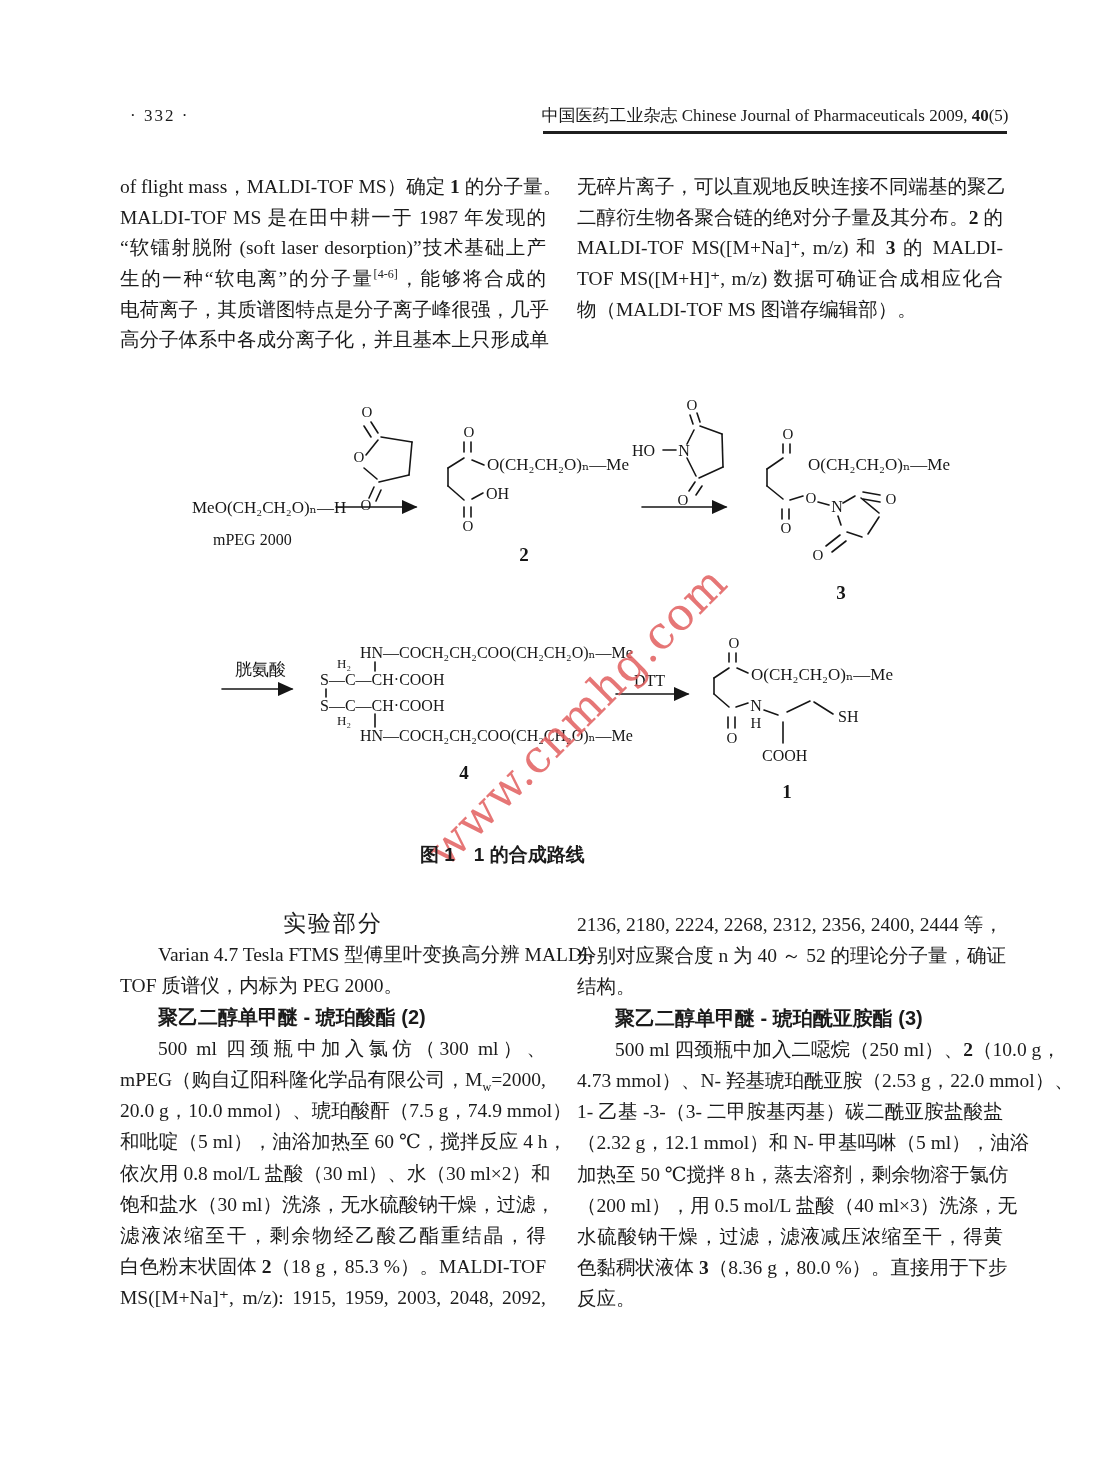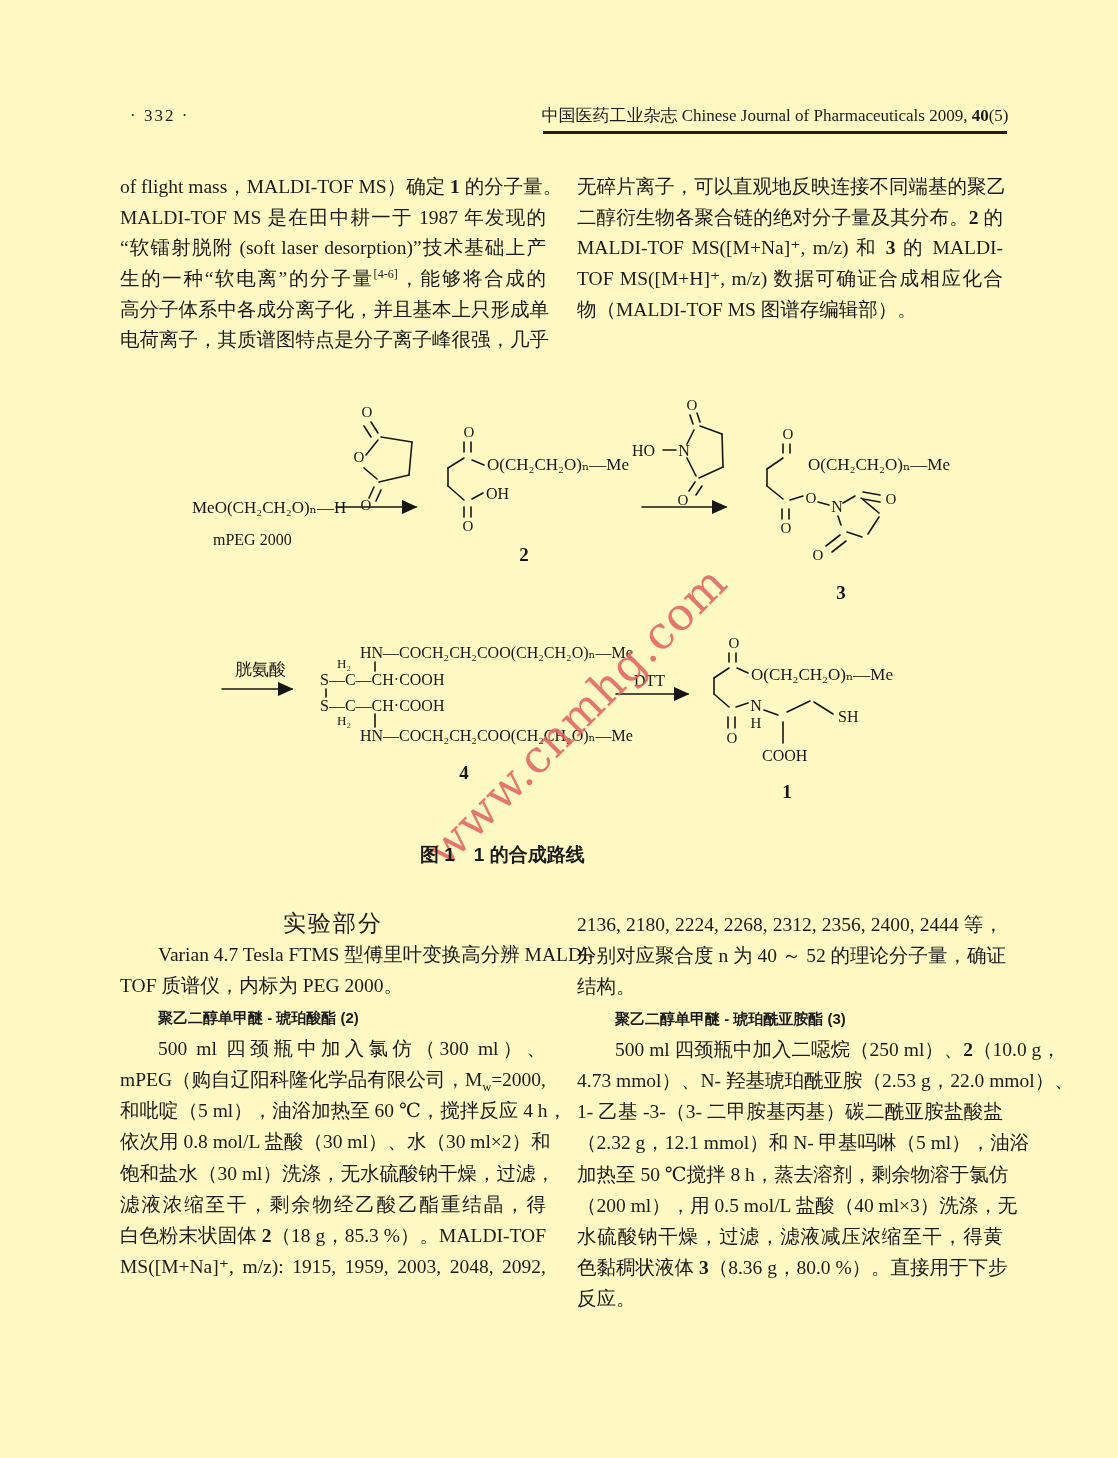--- a/index.html
+++ b/index.html
@@ -1,35 +1,35 @@
 <!DOCTYPE html>
 <html><head>
 <meta charset="utf-8">
 <style>
   html,body{margin:0;padding:0;background:#888;}
-  .page{position:relative;width:1118px;height:1458px;background:#fef9c3;overflow:hidden;
+  .page{position:relative;width:1118px;height:1458px;background:#ffffff;overflow:hidden;
         font-family:"Liberation Serif","DejaVu Serif",serif;color:#1b1b1b;}
   
   .pageno{position:absolute;left:130px;top:106px;font-size:17px;letter-spacing:2px;}
   .jhead{position:absolute;left:540px;top:103px;width:470px;height:26px;line-height:26px;
          text-align:center;font-size:17px;white-space:nowrap;}
   .jhead b{font-weight:700;}
   .jrule{position:absolute;left:543px;top:131px;width:464px;height:2.5px;background:#1f1f1f;}
   
   .col{position:absolute;width:426px;}
   .tl{left:120px;top:172px;}
   .tr{left:577px;top:172px;}
   .bl{left:120px;top:908px;}
   .br{left:577px;top:909px;}
   .ln{display:block;height:30.7px;line-height:30.7px;font-size:19.5px;
       text-align:justify;text-align-last:justify;white-space:nowrap;}
   .bl .ln,.br .ln{height:31.2px;line-height:31.2px;}
   .nj{text-align-last:left;white-space:normal;}
   .ind{text-indent:38px;}
-  .chead{font-family:"Liberation Sans","DejaVu Sans",sans-serif;font-weight:700;font-size:15px;
+  .chead{font-family:"Liberation Sans","DejaVu Sans",sans-serif;font-weight:700;font-size:20px;
          text-align-last:left;}
   .exphead{height:36px;line-height:36px;text-align:center;text-align-last:center;
            font-size:23px;letter-spacing:2px;}
   sup,sub{font-size:0.62em;line-height:0;}
   
   svg.scheme{position:absolute;left:0;top:0;pointer-events:none;}
   svg.scheme text{fill:#161616;font-family:"Liberation Serif","DejaVu Serif","DejaVu Sans",serif;}
   svg.scheme line{stroke:#161616;stroke-width:1.6;stroke-linecap:round;}
   .fcap{position:absolute;left:420px;top:842px;width:366px;text-align:left;
         font-family:"Liberation Sans","DejaVu Sans",sans-serif;font-weight:700;font-size:19px;}
@@ -44,22 +44,22 @@
 
   <div class="pageno">· 332 ·</div>
   <div class="jhead"><span>中国医药工业杂志</span><span> Chinese Journal of Pharmaceuticals 2009, </span><b>40</b><span>(5)</span></div>
   <div class="jrule"></div>
 
   <section class="col tl">
     <div class="ln"><span>of flight mass，MALDI-TOF MS）确定 </span><b>1</b><span> 的分子量。</span></div>
     <div class="ln">MALDI-TOF MS 是在田中耕一于 1987 年发现的</div>
     <div class="ln">“软镭射脱附 (soft laser desorption)”技术基础上产</div>
     <div class="ln"><span>生的一种“软电离”的分子量</span><sup>[4-6]</sup><span>，能够将合成的</span></div>
+    <div class="ln">电荷离子，其质谱图特点是分子离子峰很强，几乎</div>
     <div class="ln">高分子体系中各成分离子化，并且基本上只形成单</div>
-    <div class="ln">电荷离子，其质谱图特点是分子离子峰很强，几乎</div>
   </section>
 
   <section class="col tr">
     <div class="ln">无碎片离子，可以直观地反映连接不同端基的聚乙</div>
     <div class="ln"><span>二醇衍生物各聚合链的绝对分子量及其分布。</span><b>2</b><span> 的</span></div>
     <div class="ln"><span>MALDI-TOF MS([M+Na]⁺, m/z) 和 </span><b>3</b><span> 的 MALDI-</span></div>
     <div class="ln">TOF MS([M+H]⁺, m/z) 数据可确证合成相应化合</div>
     <div class="ln nj">物（MALDI-TOF MS 图谱存编辑部）。</div>
   </section>
 
@@ -211,20 +211,21 @@
 
   <div class="fcap">图 1　1 的合成路线</div>
 
   <section class="col bl">
     <div class="ln exphead">实验部分</div>
     <div class="ln ind">Varian 4.7 Tesla FTMS 型傅里叶变换高分辨 MALDI-</div>
     <div class="ln nj">TOF 质谱仪，内标为 PEG 2000。</div>
     <div class="ln chead ind">聚乙二醇单甲醚 - 琥珀酸酯 (2)</div>
     <div class="ln ind">500 ml 四颈瓶中加入氯仿（300 ml）、</div>
     <div class="ln"><span>mPEG（购自辽阳科隆化学品有限公司，M</span><sub>w</sub><span>=2000,</span></div>
+    <div class="ln">20.0 g，10.0 mmol）、琥珀酸酐（7.5 g，74.9 mmol）</div>
     <div class="ln">和吡啶（5 ml），油浴加热至 60 ℃，搅拌反应 4 h，</div>
     <div class="ln">依次用 0.8 mol/L 盐酸（30 ml）、水（30 ml×2）和</div>
     <div class="ln">饱和盐水（30 ml）洗涤，无水硫酸钠干燥，过滤，</div>
     <div class="ln">滤液浓缩至干，剩余物经乙酸乙酯重结晶，得</div>
     <div class="ln"><span>白色粉末状固体 </span><b>2</b><span>（18 g，85.3 %）。MALDI-TOF</span></div>
     <div class="ln">MS([M+Na]⁺, m/z): 1915, 1959, 2003, 2048, 2092,</div>
   </section>
 
   <section class="col br">
     <div class="ln">2136, 2180, 2224, 2268, 2312, 2356, 2400, 2444 等，</div>

